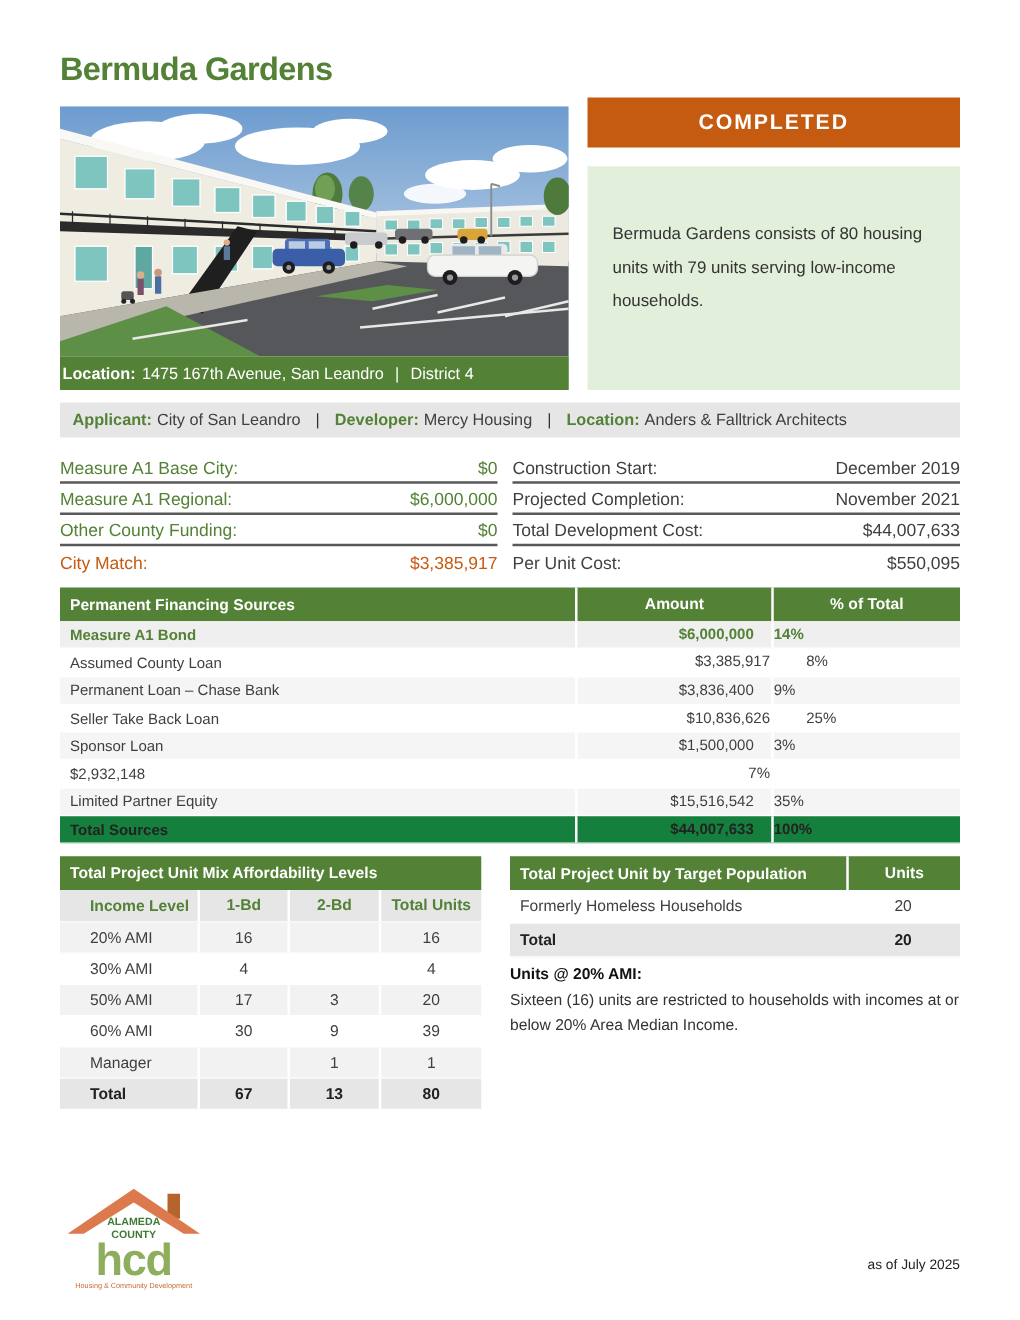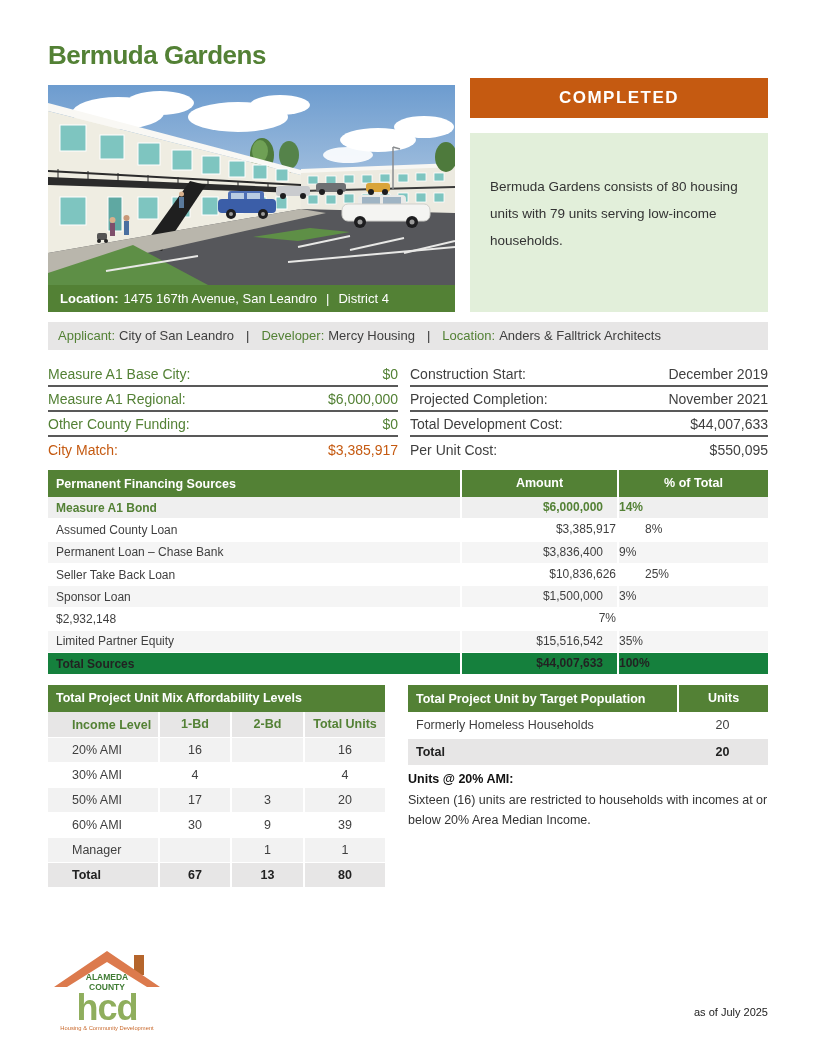--- a/index.html
+++ b/index.html
@@ -8,41 +8,41 @@
     position:relative; width:816px; height:1056px; background:#ffffff;
     font-family:"Liberation Sans", sans-serif; color:#3f3f3f; overflow:hidden;
   }
   .title {
     position:absolute; left:48px; top:40px; font-size:26px; font-weight:bold;
     color:#538135; letter-spacing:-0.5px;
   }
   .photo { position:absolute; left:48px; top:85px; width:407px; height:200px; }
   .locbar {
     position:absolute; left:48px; top:285px; width:407px; height:27px;
-    background:#538135; color:#fff; font-size:13px; line-height:27px; padding-left:12px;
+    background:#538135; color:#fff; font-size:13px; line-height:27px; padding-left:2px;
     white-space:nowrap;
   }
   .locbar .b { font-weight:bold; margin-right:5px; }
   .locbar .sep { margin:0 9px; }
   .banner {
     position:absolute; left:470px; top:78px; width:298px; height:40px;
     background:#C55A11; color:#fff; font-weight:bold; font-size:17px;
     letter-spacing:1.5px; text-align:center; line-height:40px;
   }
   .summary {
     position:absolute; left:470px; top:133px; width:298px; height:179px;
     background:#E2EFDA; padding:40px 20px 0 20px; font-size:13.5px;
     line-height:27px; color:#333;
   }
   .teambar {
     position:absolute; left:48px; top:322px; width:720px; height:28px;
     background:#E7E6E6; font-size:13px; line-height:28px; padding-left:10px;
     white-space:nowrap;
   }
-  .teambar .g { color:#538135; font-weight:normal; margin-right:4px; }
+  .teambar .g { color:#538135; font-weight:bold; margin-right:4px; }
   .teambar .sep { margin:0 12px; color:#333; }
   .statcol { position:absolute; top:362px; font-size:14px; color:#3f3f3f; }
   .statcol.left { left:48px; width:350px; }
   .statcol.right { left:410px; width:358px; }
   .srow { display:flex; justify-content:space-between; align-items:center; height:25px; }
   .srow.rule { border-bottom:2px solid #595959; }
   .statcol .g { color:#538135; }
   .statcol .o { color:#C55A11; }
   
   .fin { position:absolute; left:48px; top:470px; width:720px; font-size:12px; }

